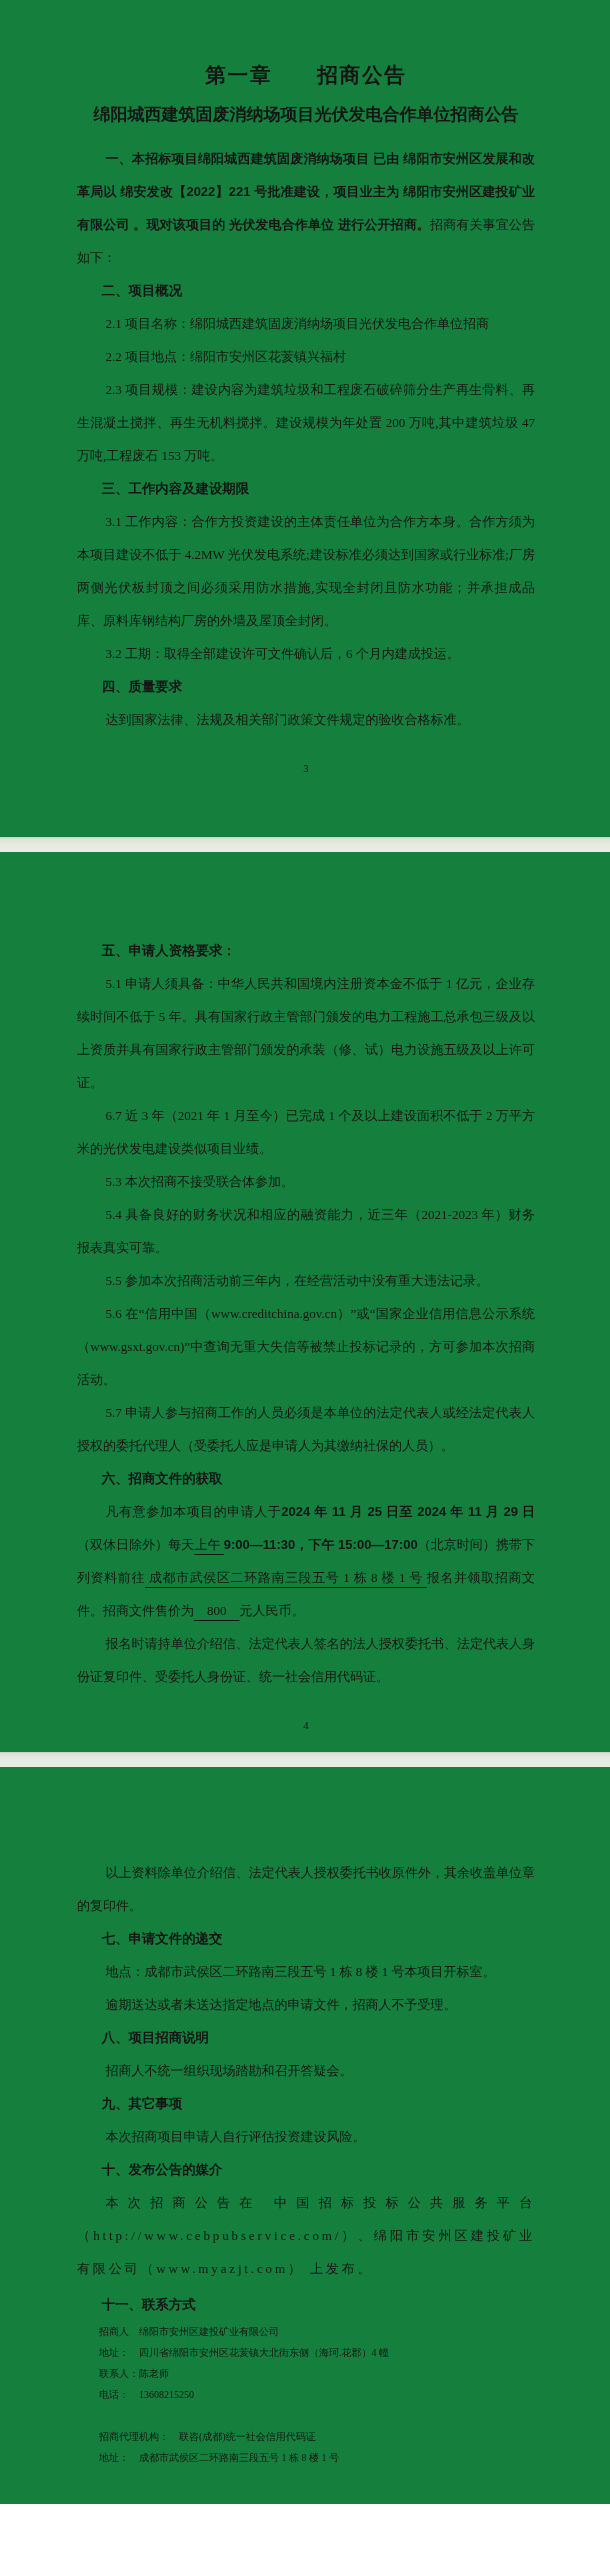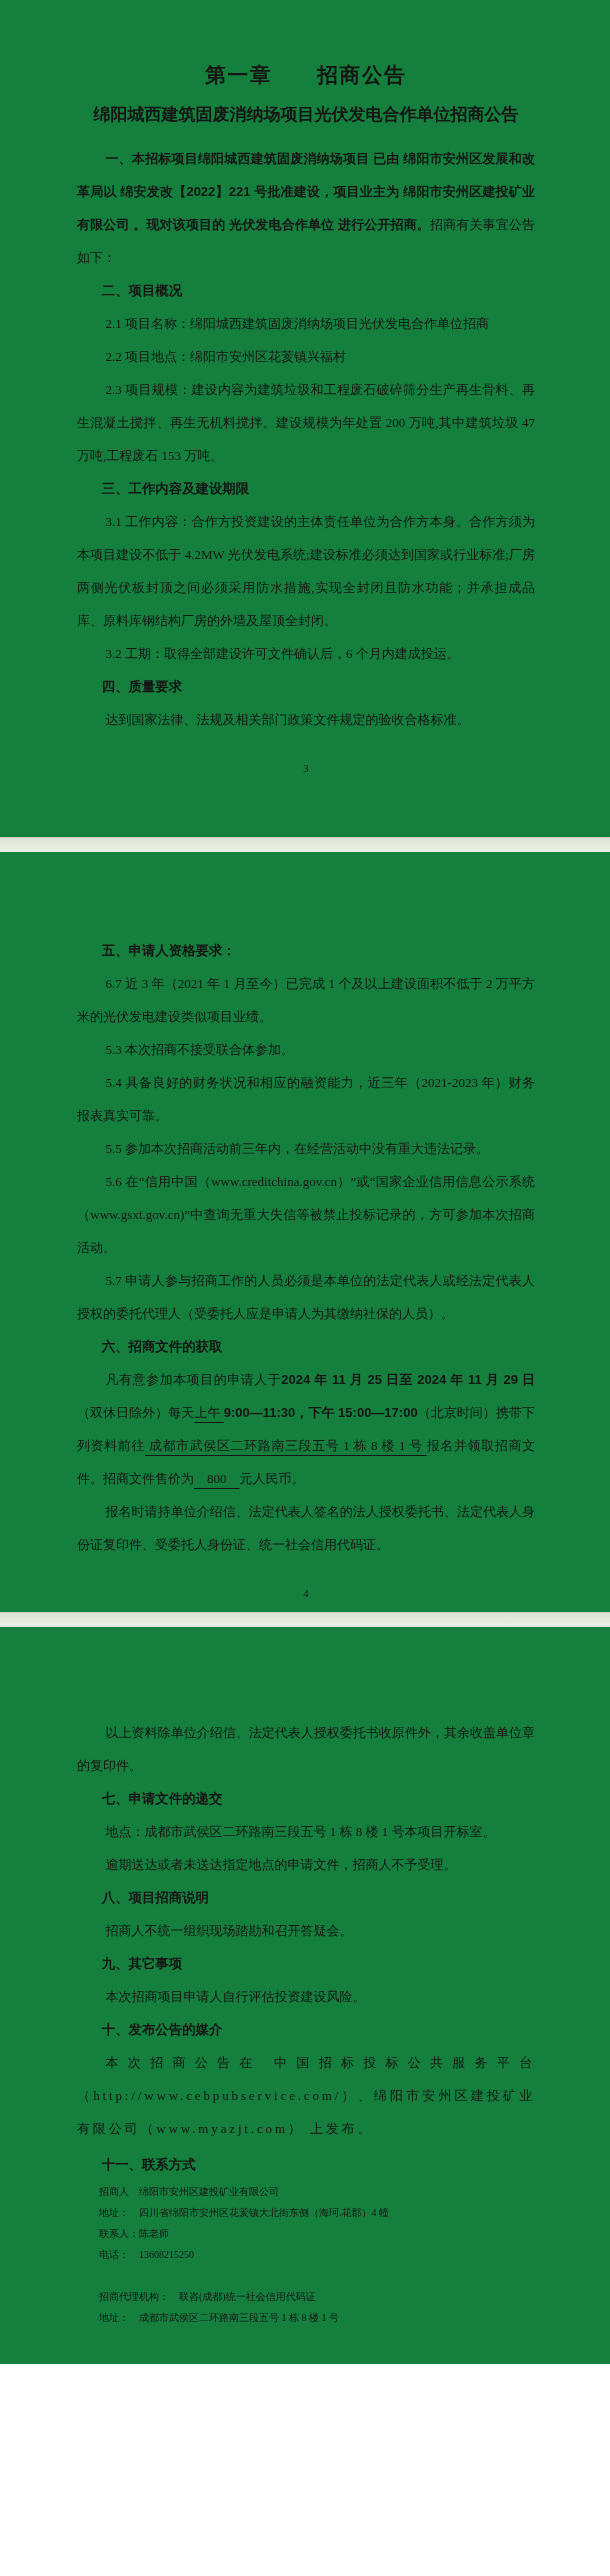--- a/index.html
+++ b/index.html
@@ -6,21 +6,21 @@
   html, body { margin: 0; padding: 0; }
   body {
     width: 610px;
     background: #ffffff;
     color: #151515;
     font-family: "Liberation Serif", "DejaVu Serif", serif;
   }
   .doc { width: 610px; }
   .page { background: #15803d; padding-left: 77px; padding-right: 75px; }
   .page-1 { padding-top: 61px; padding-bottom: 61px; }
-  .page-2 { padding-top: 82px; padding-bottom: 12px; }
+  .page-2 { padding-top: 82px; padding-bottom: 20px; }
   .page-3 { padding-top: 89px; padding-bottom: 36px; }
   .page-gap {
     height: 15px;
     border-top: 0.9px solid #ccd1c4;
     background: linear-gradient(180deg, #dbe0d3 0%, #e7ebe0 45%, #e8ece1 100%);
   }
   .chapter-title {
     margin: 0 0 14.3px 0;
     text-align: center;
     font-size: 20.6px;
@@ -88,20 +88,21 @@
     <p class="hd">四、质量要求</p>
     <p class="para">达到国家法律、法规及相关部门政策文件规定的验收合格标准。</p>
 
     <div class="pagenum">3</div>
   </section>
 
   <div class="page-gap"></div>
 
   <section class="page page-2">
     <p class="hd">五、申请人资格要求：</p>
+    <p class="para">5.1 申请人须具备：中华人民共和国境内注册资本金不低于 1 亿元，企业存续时间不低于 5 年。具有国家行政主管部门颁发的电力工程施工总承包三级及以上资质并具有国家行政主管部门颁发的承装（修、试）电力设施五级及以上许可证。</p>
     <p class="para">6.7 近 3 年（2021 年 1 月至今）已完成 1 个及以上建设面积不低于 2 万平方米的光伏发电建设类似项目业绩。</p>
     <p class="para">5.3 本次招商不接受联合体参加。</p>
     <p class="para">5.4 具备良好的财务状况和相应的融资能力，近三年（2021-2023 年）财务报表真实可靠。</p>
     <p class="para">5.5 参加本次招商活动前三年内，在经营活动中没有重大违法记录。</p>
     <p class="para">5.6 在“信用中国（www.creditchina.gov.cn）”或“国家企业信用信息公示系统（www.gsxt.gov.cn)”中查询无重大失信等被禁止投标记录的，方可参加本次招商活动。</p>
     <p class="para">5.7 申请人参与招商工作的人员必须是本单位的法定代表人或经法定代表人授权的委托代理人（受委托人应是申请人为其缴纳社保的人员）。</p>
 
     <p class="hd">六、招商文件的获取</p>
     <p class="para"><span>凡有意参加本项目的申请人于</span><span class="bu">2024 年 11 月 25 日至 2024 年 11 月 29 日</span><span>（双休日除外）每天</span><span class="u">上午 </span><span class="bu">9:00—11:30，下午 15:00—17:00</span><span>（北京时间）携带下列资料前往</span><span class="u"> 成都市武侯区二环路南三段五号 1 栋 8 楼 1 号 </span><span>报名并领取招商文件。招商文件售价为</span><span class="u">　800　</span><span>元人民币。</span></p>
     <p class="para">报名时请持单位介绍信、法定代表人签名的法人授权委托书、法定代表人身份证复印件、受委托人身份证、统一社会信用代码证。</p>

